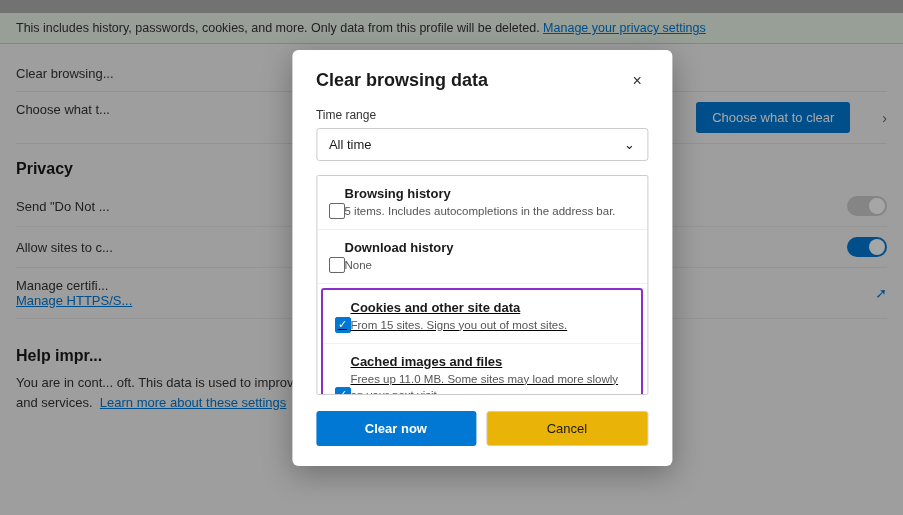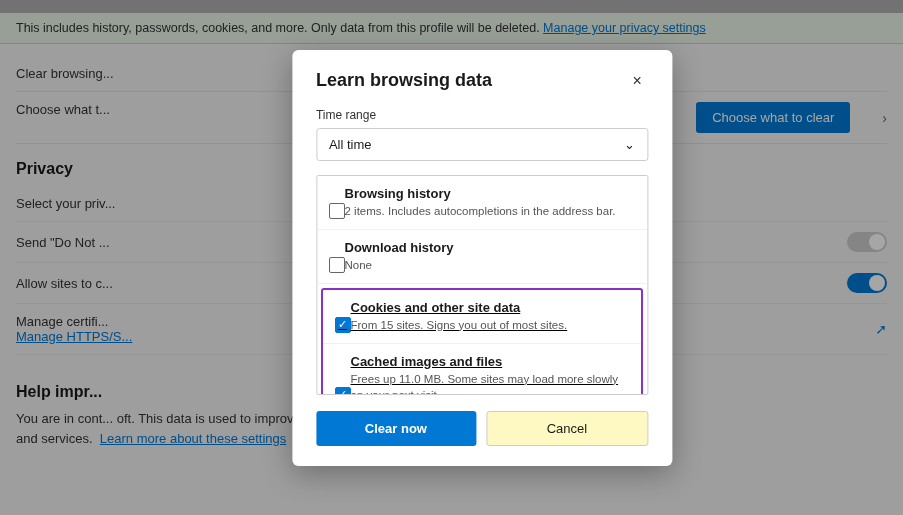--- a/index.html
+++ b/index.html
@@ -293,21 +293,21 @@
       border: none;
       border-radius: 3px;
       padding: 9px 28px;
       font-size: 13px;
       font-weight: 600;
       cursor: pointer;
       flex: 1;
     }
 
     .cancel-btn {
-      background: #fef9c3;
+      background: #eab308;
       color: #1a1a1a;
       border: 1px solid #ccc;
       border-radius: 3px;
       padding: 9px 28px;
       font-size: 13px;
       cursor: pointer;
       flex: 1;
     }
   </style>
 </head>
@@ -331,23 +331,20 @@
       <span class="settings-row-title">Choose what t...</span>
       <div style="display:flex; align-items:center; gap:32px;">
         <button class="choose-btn">Choose what to clear</button>
         <span class="chevron-right">›</span>
       </div>
     </div>
 
     <div class="section-heading">Privacy</div>
 
     <div class="privacy-rows">
-      <div class="privacy-row">
-        <span>Select your priv...</span>
-      </div>
       <div class="privacy-row">
         <span>Send "Do Not ...</span>
         <div class="toggle toggle-off">
           <div class="toggle-knob"></div>
         </div>
       </div>
       <div class="privacy-row">
         <span>Allow sites to c...</span>
         <div class="toggle toggle-on">
           <div class="toggle-knob"></div>
@@ -375,38 +372,38 @@
     </div>
 
   </div>
 </div>
 
 <div class="overlay"></div>
 
 <div class="modal">
 
   <div class="modal-header">
-    <span class="modal-title">Learn browsing data</span>
+    <span class="modal-title">Clear browsing data</span>
     <button class="close-btn">×</button>
   </div>
 
   <div class="time-range-label">Time range</div>
   <div class="time-range-select">
     <span>All time</span>
     <span>⌄</span>
   </div>
 
   <div class="checkboxes-area">
 
     <div class="checkbox-item">
       <div class="checkbox-row">
         <div class="checkbox-box"></div>
         <div>
           <div class="checkbox-label">Browsing history</div>
-          <div class="checkbox-desc">2 items. Includes autocompletions in the address bar.</div>
+          <div class="checkbox-desc">5 items. Includes autocompletions in the address bar.</div>
         </div>
       </div>
     </div>
 
     <div class="checkbox-item">
       <div class="checkbox-row">
         <div class="checkbox-box"></div>
         <div>
           <div class="checkbox-label">Download history</div>
           <div class="checkbox-desc">None</div>

